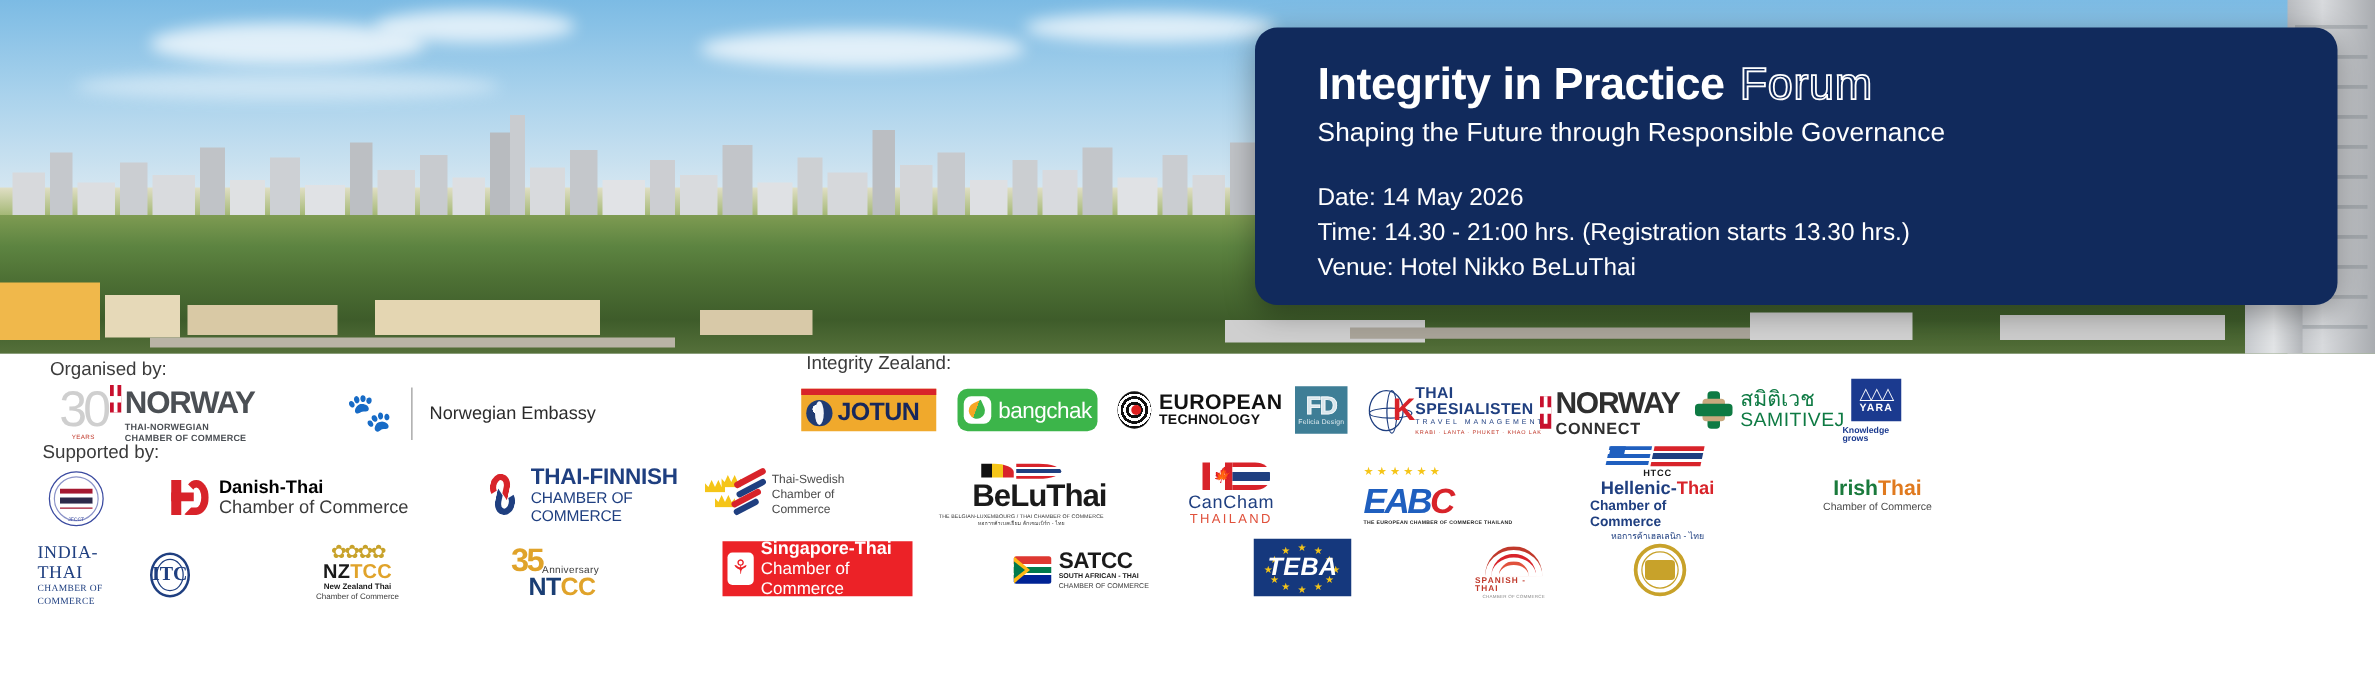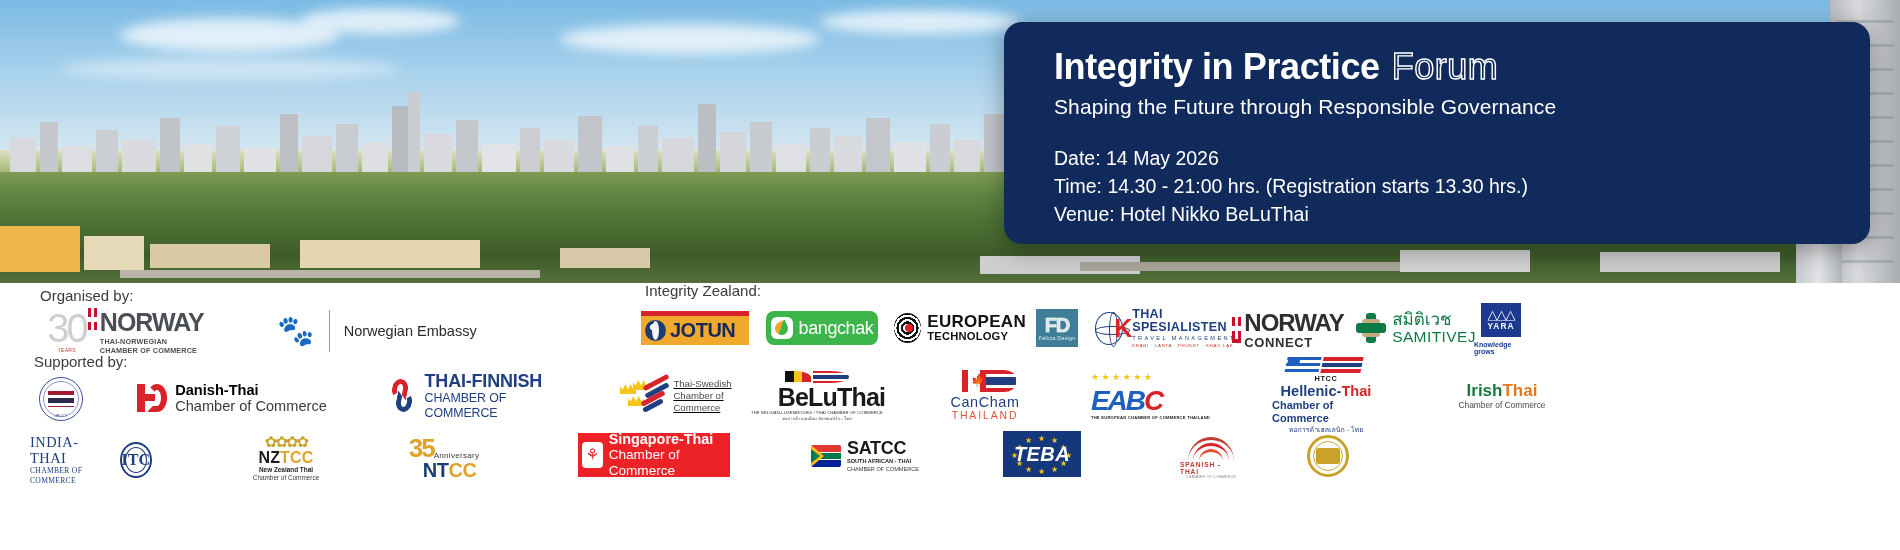--- a/index.html
+++ b/index.html
@@ -188,21 +188,21 @@
   #l-finnish { left:388px; top:90px; width:192px; height:46px; }
   .fi-mark { width:30px; height:34px; position:relative; margin-right:7px; }
   .fi-red { position:absolute; left:4px; top:0; width:16px; height:20px;
     border:5px solid #d8232a; border-radius:50% 50% 0 50%; border-bottom-color:transparent; transform:rotate(12deg);}
   .fi-blue{ position:absolute; left:8px; top:13px; width:16px; height:20px;
     border:5px solid #1f3f80; border-radius:0 50% 50% 50%; border-top-color:transparent; transform:rotate(12deg);}
   .fi-t1 { font-size:18px; font-weight:bold; color:#1f3f80; letter-spacing:-.2px; line-height:19px;}
   .fi-t2 { font-size:12.4px; color:#1f3f80; letter-spacing:-.1px; line-height:15px;}
 
   
-  #l-swedish { left:620px; top:88px; width:150px; height:50px;text-decoration:underline; }
+  #l-swedish { left:564px; top:88px; width:150px; height:50px; }
   .sw-crowns { width:50px; height:36px; position:relative; margin-right:5px; }
   .crown { position:absolute; width:16px; height:10px; background:#f5c518;
       clip-path:polygon(0 100%,0 25%,17% 55%,33% 0,50% 55%,67% 0,83% 55%,100% 25%,100% 100%); }
   .strk { position:absolute; height:5px; border-radius:3px; transform:rotate(-28deg); }
   .sw-t { font-size:9.6px; color:#4a4a4a; line-height:12px; }
 
   
   #l-belu { left:752px; top:88px; width:130px; height:50px; }
   .bl-w { font-size:25px; font-weight:bold; color:#1a1a1a; letter-spacing:-.8px; line-height:25px;margin-left:29px; }
   .bl-s { font-size:4.2px; color:#333; letter-spacing:.1px; line-height:6px; text-align:center;}

